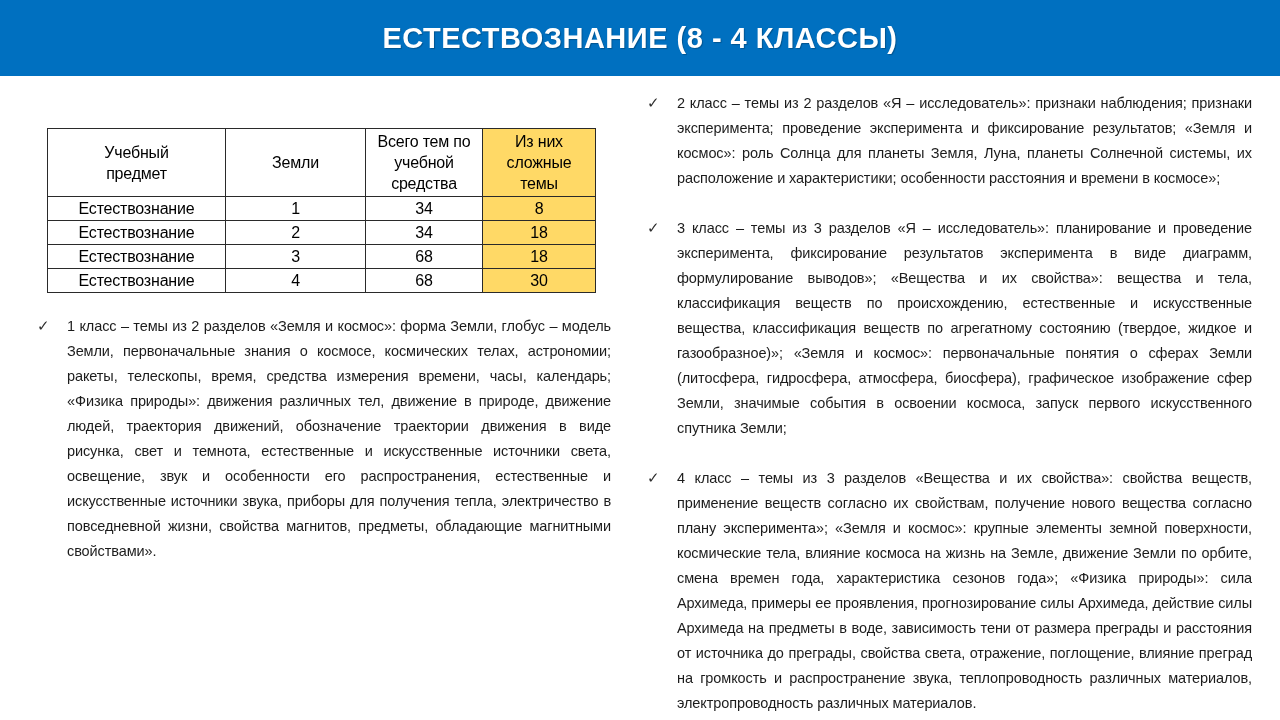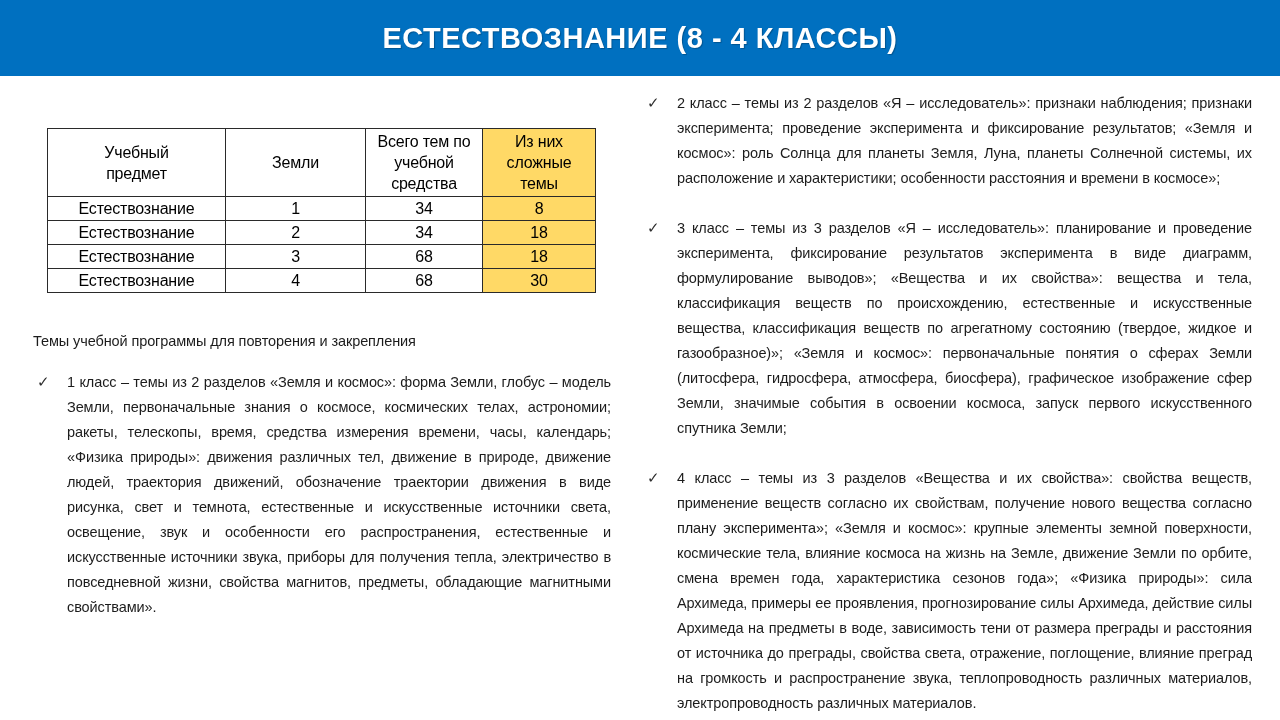--- a/index.html
+++ b/index.html
@@ -132,21 +132,20 @@
           </tr>
           <tr>
             <td>Естествознание</td>
             <td>4</td>
             <td>68</td>
             <td class="hl">30</td>
           </tr>
         </tbody>
       </table>
 
-      <p class="caption">Темы учебной программы для повторения и  закрепления</p>
 
       <div class="bullets">
         <div class="bullet">
           <span class="check">✓</span>
           <div class="btext">1 класс – темы из 2 разделов «Земля и космос»: форма Земли, глобус – модель Земли, первоначальные знания о космосе, космических телах, астрономии; ракеты, телескопы, время, средства измерения времени, часы, календарь; «Физика природы»: движения различных тел, движение в природе, движение людей, траектория движений, обозначение траектории движения  в виде рисунка, свет и темнота, естественные и искусственные источники света, освещение, звук и особенности его распространения, естественные и искусственные источники звука, приборы для получения тепла, электричество в повседневной жизни, свойства магнитов, предметы, обладающие магнитными свойствами».</div>
         </div>
       </div>
 
     </div>
 

